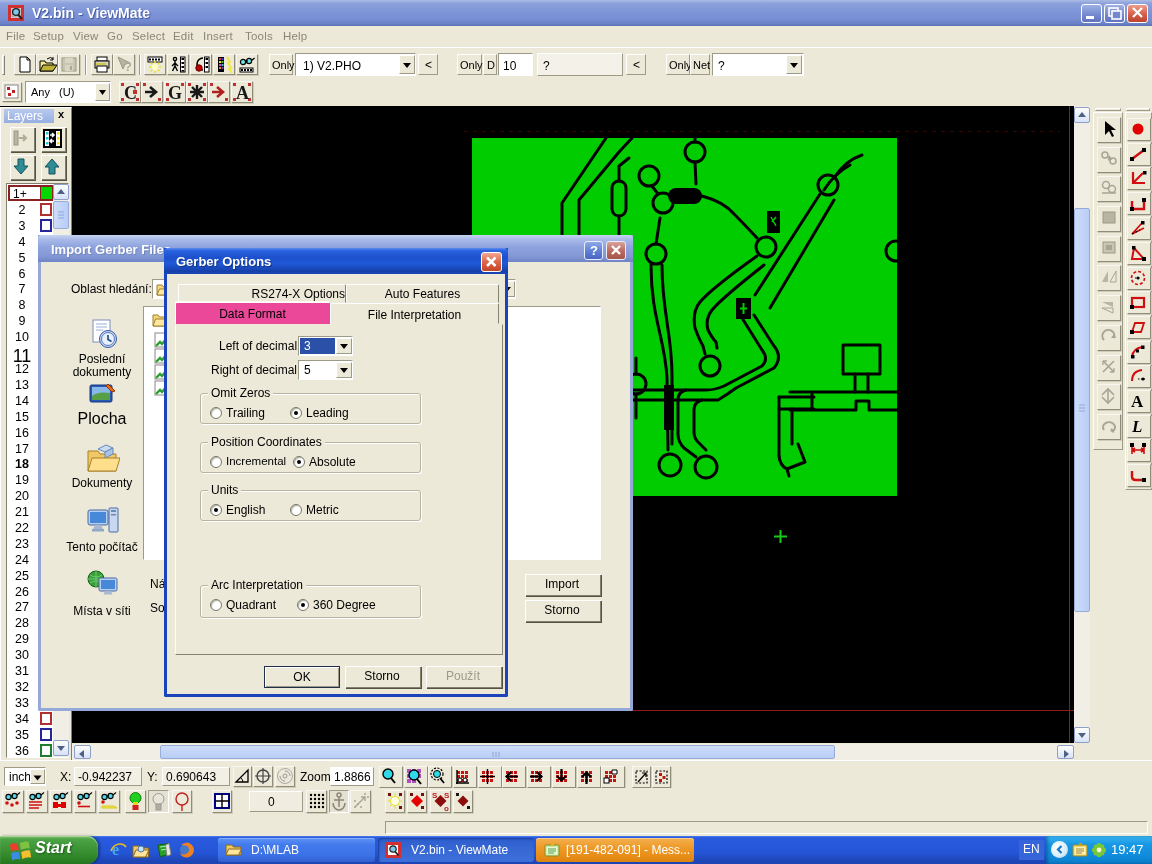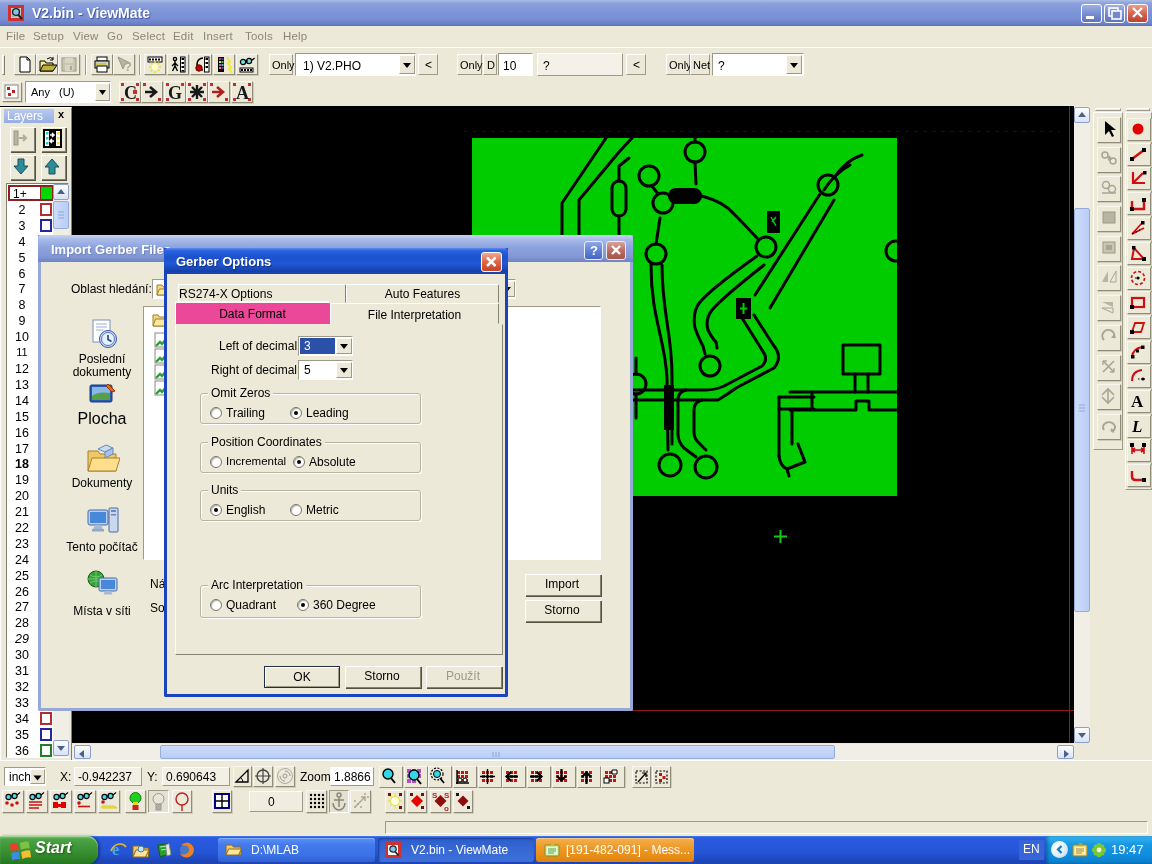--- a/index.html
+++ b/index.html
@@ -362,39 +362,39 @@
   <span class="txt" style="left:0px;top:35px;width:30px;text-align:center;font-size:12.5px;color:#000;">3</span>
   <div class="abs" style="left:33px;top:35px;width:12px;height:13px;background:#fff;border:2px solid #26269A;"></div>
   <span class="txt" style="left:0px;top:51px;width:30px;text-align:center;font-size:12.5px;color:#000;">4</span>
   <div class="abs" style="left:33px;top:51px;width:12px;height:13px;background:#fff;border:2px solid #1E7E2E;"></div>
   <span class="txt" style="left:0px;top:67px;width:30px;text-align:center;font-size:12.5px;color:#000;">5</span>
   <span class="txt" style="left:0px;top:83px;width:30px;text-align:center;font-size:12.5px;color:#000;">6</span>
   <span class="txt" style="left:0px;top:98px;width:30px;text-align:center;font-size:12.5px;color:#000;">7</span>
   <span class="txt" style="left:0px;top:114px;width:30px;text-align:center;font-size:12.5px;color:#000;">8</span>
   <span class="txt" style="left:0px;top:130px;width:30px;text-align:center;font-size:12.5px;color:#000;">9</span>
   <span class="txt" style="left:0px;top:146px;width:30px;text-align:center;font-size:12.5px;color:#000;">10</span>
-  <span class="txt" style="left:0px;top:162px;width:30px;text-align:center;font-size:11px;color:#000;">11</span>
+  <span class="txt" style="left:0px;top:162px;width:30px;text-align:center;font-size:18px;color:#000;">11</span>
   <span class="txt" style="left:0px;top:178px;width:30px;text-align:center;font-size:12.5px;color:#000;">12</span>
   <span class="txt" style="left:0px;top:194px;width:30px;text-align:center;font-size:12.5px;color:#000;">13</span>
   <span class="txt" style="left:0px;top:210px;width:30px;text-align:center;font-size:12.5px;color:#000;">14</span>
   <span class="txt" style="left:0px;top:226px;width:30px;text-align:center;font-size:12.5px;color:#000;">15</span>
   <span class="txt" style="left:0px;top:242px;width:30px;text-align:center;font-size:12.5px;color:#000;">16</span>
   <span class="txt" style="left:0px;top:258px;width:30px;text-align:center;font-size:12.5px;color:#000;">17</span>
   <span class="txt" style="left:0px;top:273px;width:30px;text-align:center;font-size:12.5px;color:#000;font-weight:bold;">18</span>
   <span class="txt" style="left:0px;top:289px;width:30px;text-align:center;font-size:12.5px;color:#000;">19</span>
   <span class="txt" style="left:0px;top:305px;width:30px;text-align:center;font-size:12.5px;color:#000;">20</span>
   <span class="txt" style="left:0px;top:321px;width:30px;text-align:center;font-size:12.5px;color:#000;">21</span>
   <span class="txt" style="left:0px;top:337px;width:30px;text-align:center;font-size:12.5px;color:#000;">22</span>
   <span class="txt" style="left:0px;top:353px;width:30px;text-align:center;font-size:12.5px;color:#000;">23</span>
   <span class="txt" style="left:0px;top:369px;width:30px;text-align:center;font-size:12.5px;color:#000;">24</span>
   <span class="txt" style="left:0px;top:385px;width:30px;text-align:center;font-size:12.5px;color:#000;">25</span>
   <span class="txt" style="left:0px;top:401px;width:30px;text-align:center;font-size:12.5px;color:#000;">26</span>
   <span class="txt" style="left:0px;top:416px;width:30px;text-align:center;font-size:12.5px;color:#000;">27</span>
   <span class="txt" style="left:0px;top:432px;width:30px;text-align:center;font-size:12.5px;color:#000;">28</span>
-  <span class="txt" style="left:0px;top:448px;width:30px;text-align:center;font-size:12.5px;color:#000;font-style:italic;">29</span>
+  <span class="txt" style="left:0px;top:448px;width:30px;text-align:center;font-size:12.5px;color:#000;">29</span>
   <span class="txt" style="left:0px;top:464px;width:30px;text-align:center;font-size:12.5px;color:#000;">30</span>
   <span class="txt" style="left:0px;top:480px;width:30px;text-align:center;font-size:12.5px;color:#000;">31</span>
   <span class="txt" style="left:0px;top:496px;width:30px;text-align:center;font-size:12.5px;color:#000;">32</span>
   <span class="txt" style="left:0px;top:512px;width:30px;text-align:center;font-size:12.5px;color:#000;">33</span>
   <span class="txt" style="left:0px;top:528px;width:30px;text-align:center;font-size:12.5px;color:#000;">34</span>
   <div class="abs" style="left:33px;top:528px;width:12px;height:13px;background:#fff;border:2px solid #B03030;"></div>
   <span class="txt" style="left:0px;top:544px;width:30px;text-align:center;font-size:12.5px;color:#000;">35</span>
   <div class="abs" style="left:33px;top:544px;width:12px;height:13px;background:#fff;border:2px solid #26269A;"></div>
   <span class="txt" style="left:0px;top:560px;width:30px;text-align:center;font-size:12.5px;color:#000;">36</span>
   <div class="abs" style="left:33px;top:560px;width:12px;height:13px;background:#fff;border:2px solid #1E7E2E;"></div>
@@ -517,21 +517,21 @@
 
 <div class="abs" id="gerberdlg" style="left:164px;top:248px;width:344px;height:449px;background:#ECE9D8;border:3px solid #1A43BC;border-top:none;border-radius:0 0 2px 2px;">
   <div class="abs" style="left:-3px;top:0px;width:344px;height:26px;border-radius:4px 4px 0 0;background:linear-gradient(180deg,#5E8BF0 0%,#2B63E0 10%,#1C50CC 35%,#2058D8 60%,#1540A8 90%,#1A47B8 100%);">
     <span class="txt" style="left:12px;top:6px;font-size:13px;font-weight:bold;color:#fff;text-shadow:1px 1px 1px #10307E;">Gerber Options</span>
     <div class="abs" style="left:317px;top:4px;width:21px;height:20px;border-radius:3px;background:linear-gradient(180deg,#F0A894,#DF6444 50%,#C44428);border:1px solid #fff;"><svg width="19" height="18">
           <path d="M5 4.5 L13.5 13 M13.5 4.5 L5 13" stroke="#fff" stroke-width="2.5"></path>
         </svg></div>
   </div>
 
   <div class="abs" style="left:11px;top:36px;width:168px;height:19px;background:#ECE9D8;border:1px solid;border-color:#fff #848270 #ECE9D8 #fff;border-radius:2px 2px 0 0;">
-      <span class="txt" style="left:0;top:2px;width:166px;text-align:left;font-size:12px;color:#000;">RS274-X Options</span>
+      <span class="txt" style="left:0;top:2px;width:166px;text-align:right;font-size:12px;color:#000;">RS274-X Options</span>
     </div>
   <div class="abs" style="left:179px;top:36px;width:153px;height:19px;background:#ECE9D8;border:1px solid;border-color:#fff #848270 #ECE9D8 #fff;border-radius:2px 2px 0 0;">
       <span class="txt" style="left:0;top:2px;width:151px;text-align:center;font-size:12px;color:#000;">Auto Features</span>
     </div>
   <div class="abs" style="left:163px;top:55px;width:169px;height:21px;background:#ECE9D8;border:1px solid;border-color:#fff #848270 #ECE9D8 #fff;border-radius:2px 2px 0 0;">
       <span class="txt" style="left:0;top:4px;width:167px;text-align:center;font-size:12px;color:#000;">File Interpretation</span>
     </div>
   <div class="abs" style="left:8px;top:54px;width:155px;height:23px;background:#ec4899;border:1px solid;border-color:#fff #848270 #ECE9D8 #fff;border-radius:2px 2px 0 0;box-shadow:0 -1px 0 #fdfdf8;">
       <span class="txt" style="left:0;top:4px;width:153px;text-align:center;font-size:12px;color:#000;">Data Format</span>
     </div>

